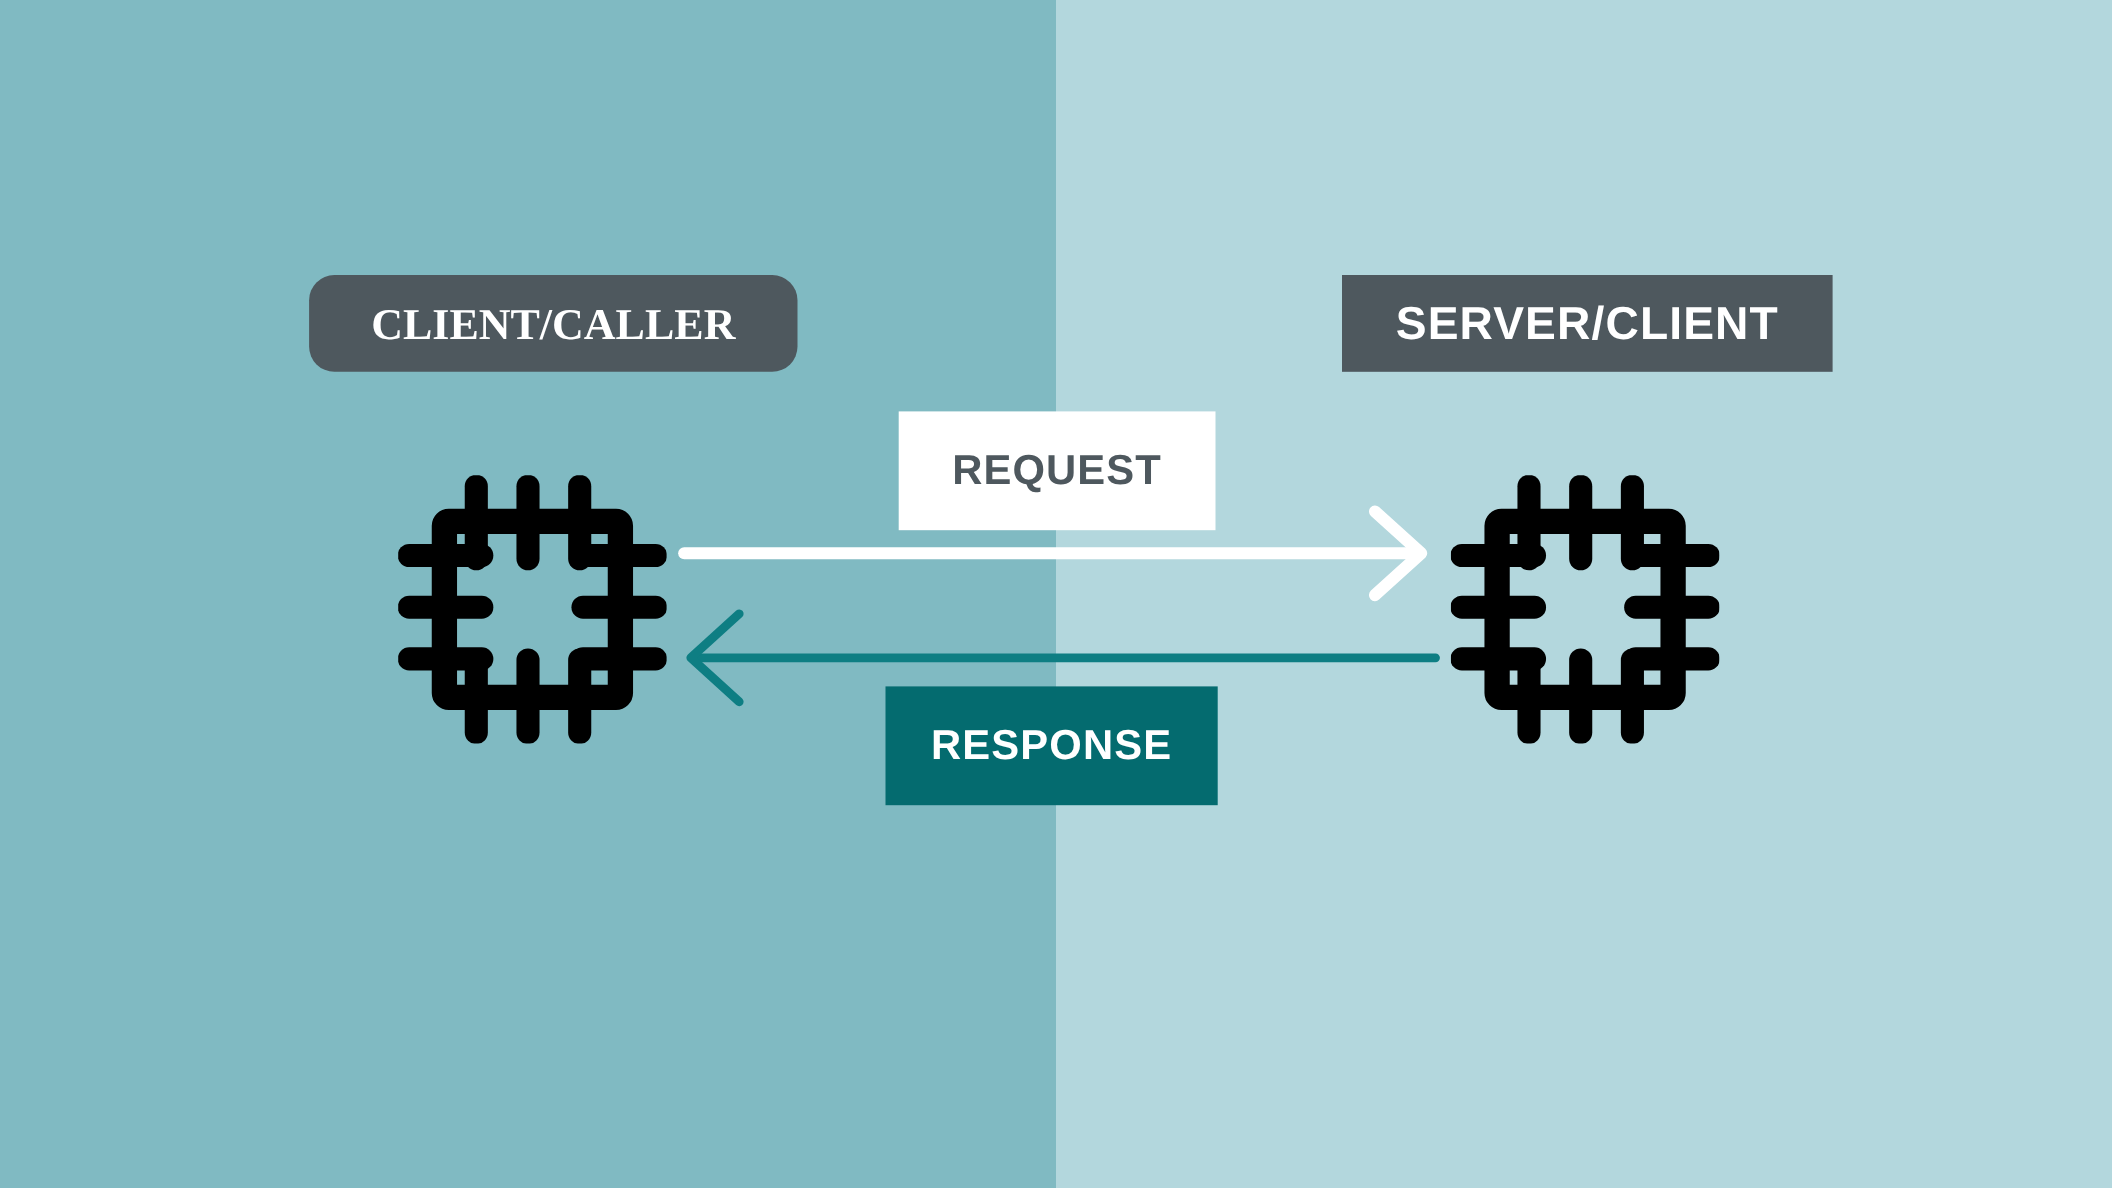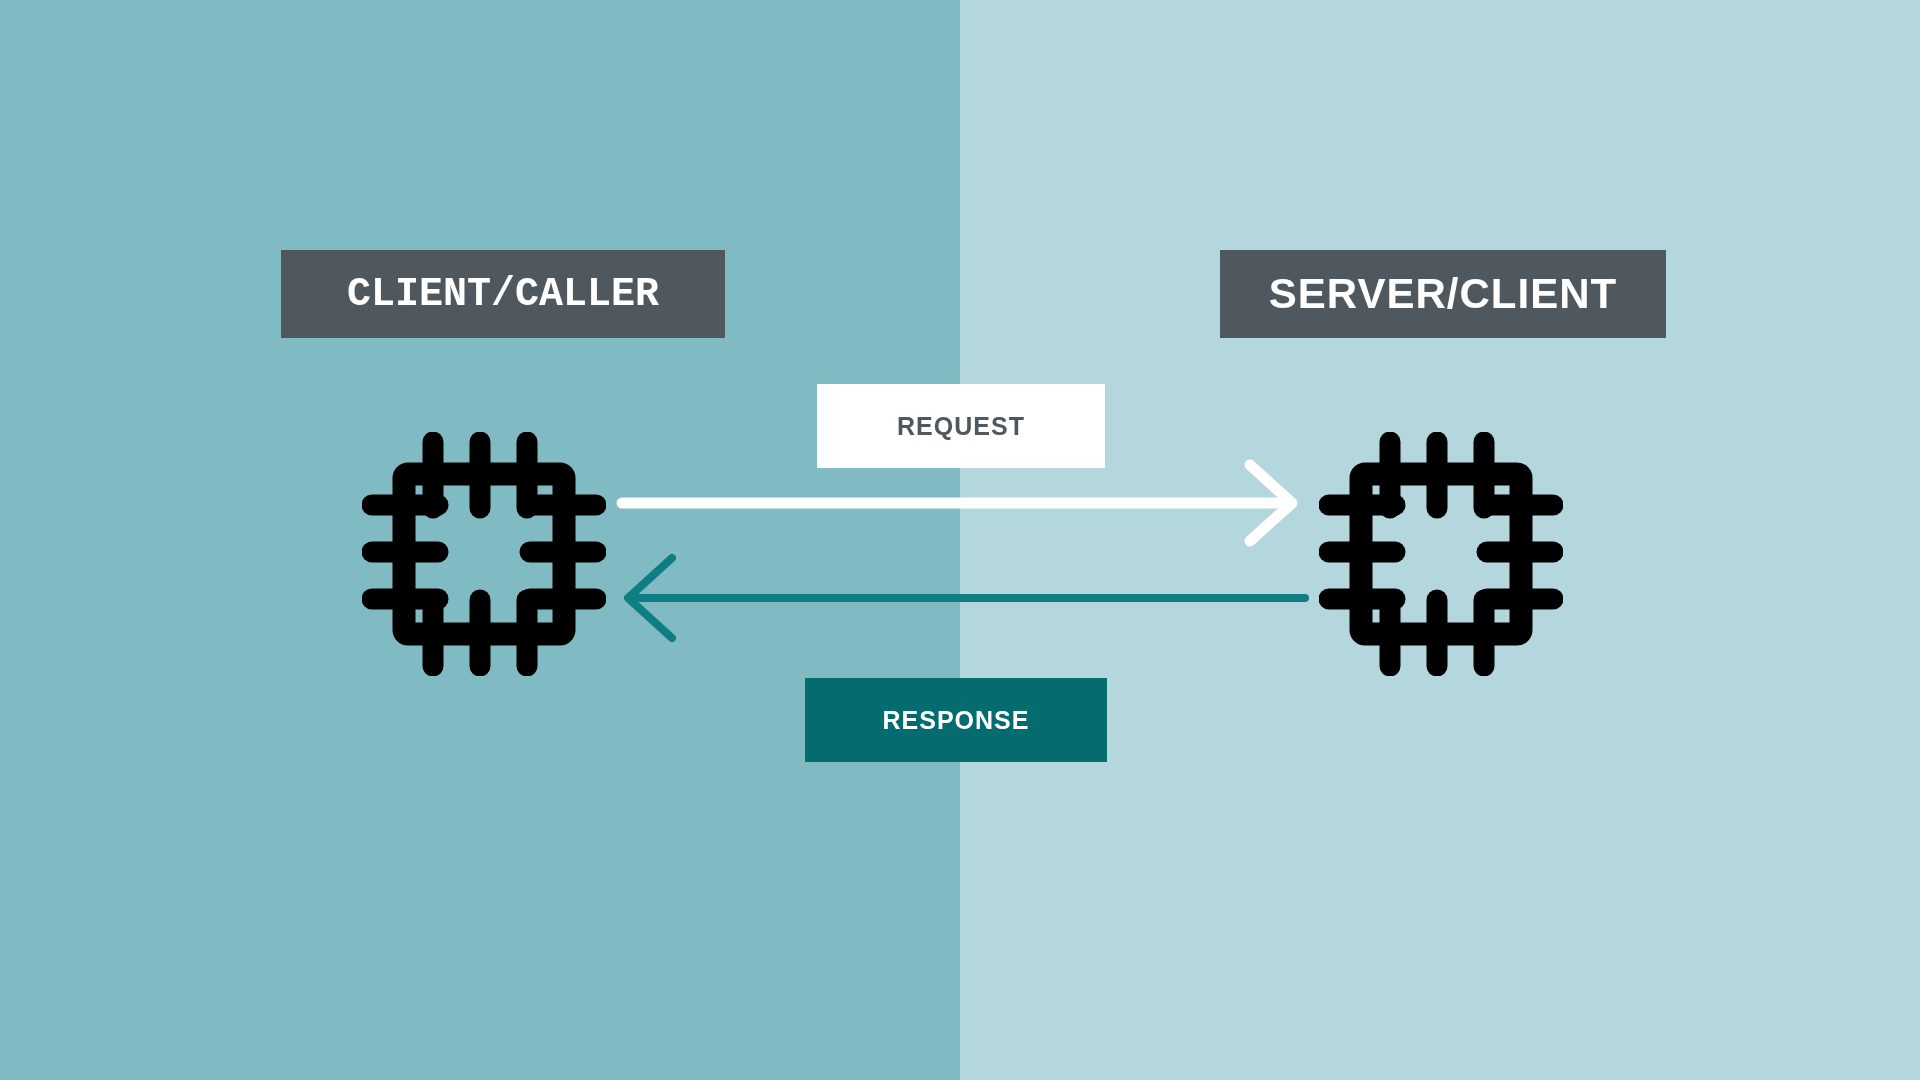--- a/index.html
+++ b/index.html
@@ -34,53 +34,53 @@
     align-items: center;
     justify-content: center;
     background: #4E585E;
     color: #FFFFFF;
     height: 88px;
     box-sizing: border-box;
     letter-spacing: 0.02em;
   }
   #client-label {
     left: 281px; top: 250px; width: 444px;
-    font-family: Liberation Mono, monospace;
+    font-family: Liberation Serif, serif;
     font-weight: bold;
     font-size: 40px;
     letter-spacing: 0px;
+    border-radius: 23px;
   }
   #server-label {
     left: 1220px; top: 250px; width: 446px;
     font-family: "Liberation Sans", sans-serif;
     font-weight: bold;
     font-size: 42px;
     letter-spacing: 1px;
   }
 
   .msg-label {
     position: absolute;
     display: flex;
     align-items: center;
     justify-content: center;
-    height: 84px;
+    height: 108px;
     box-sizing: border-box;
     font-family: "Liberation Sans", sans-serif;
     font-weight: bold;
-    font-size: 25px;
+    font-size: 38px;
     letter-spacing: 1px;
-    margin-top: 10px;
   }
   #request-label {
     left: 817px; top: 374px; width: 288px;
     background: #FFFFFF;
     color: #4E585E;
   }
   #response-label {
-    left: 805px; top: 668px; width: 302px;
+    left: 805px; top: 624px; width: 302px;
     background: #046B6F;
     color: #FFFFFF;
   }
 
   .chip {
     position: absolute;
     width: 244px;
     height: 244px;
   }
   #chip-client { left: 362px; top: 432px; }

